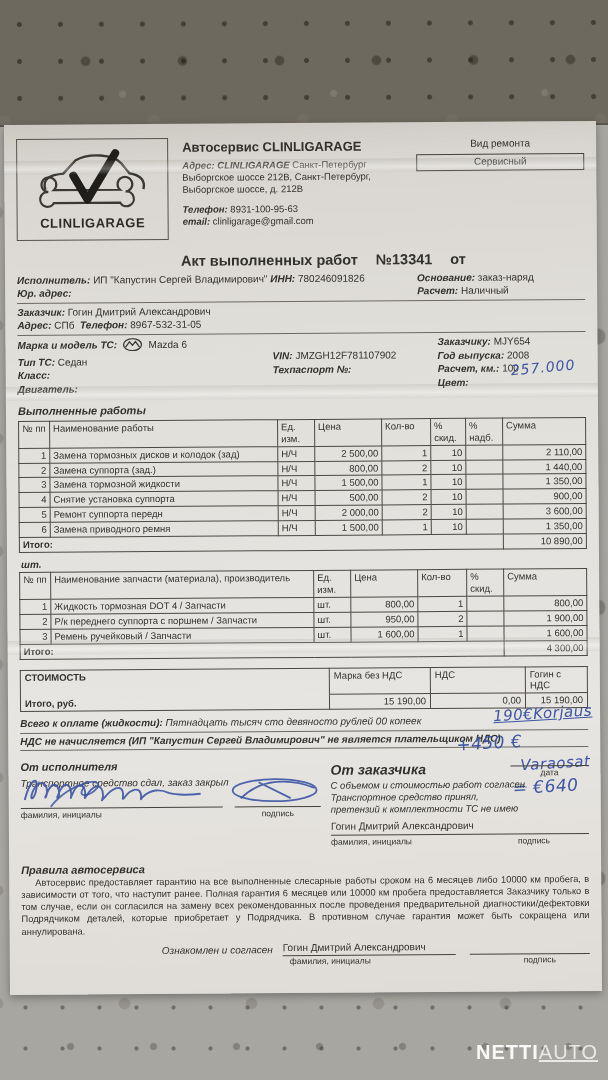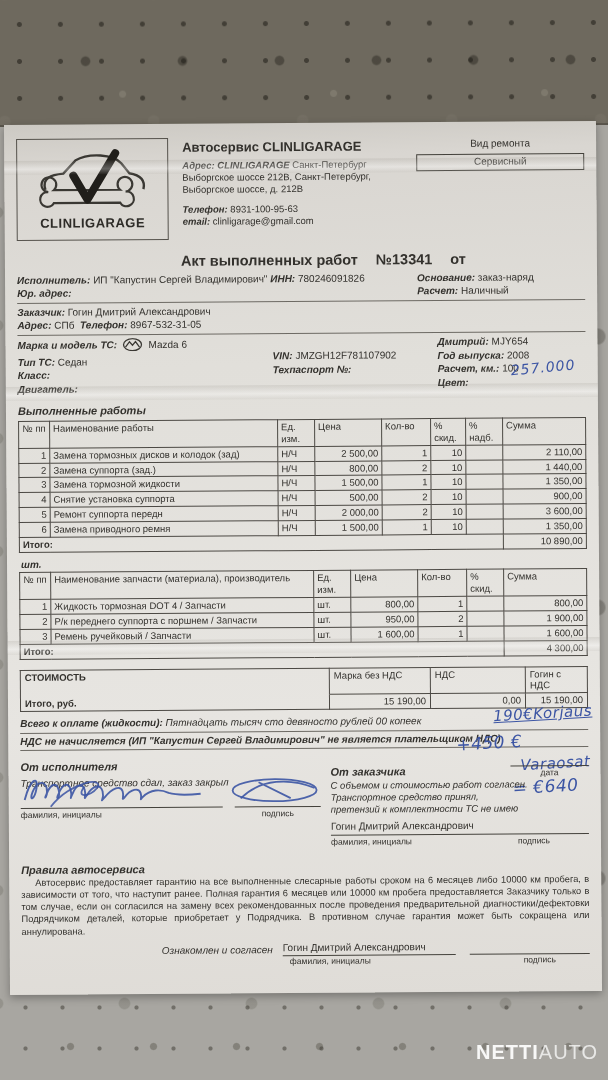--- a/index.html
+++ b/index.html
@@ -22,21 +22,21 @@
       radial-gradient(circle, rgba(30,28,22,.55) 0 2px, transparent 3px),
       radial-gradient(circle, rgba(45,42,35,.5) 0 4px, transparent 5.5px),
       radial-gradient(circle, rgba(120,115,104,.5) 0 5px, transparent 6.5px),
       radial-gradient(circle, rgba(150,145,132,.4) 0 3px, transparent 4px);
     background-size:41px 37px,97px 83px,149px 127px,211px 181px;
     background-position:3px 9px,41px 23px,83px 61px,21px 7px;
     border-bottom:2px solid rgba(50,47,40,.35);transform:rotate(-.2deg);}
   .watermark{position:absolute;right:10px;bottom:16px;font-size:20px;letter-spacing:1px;
     color:#fff;opacity:.92;}
   .watermark .wm-bold{font-weight:700;}
-  .watermark .wm-light{font-weight:400;opacity:.8;}
+  .watermark .wm-light{font-weight:400;opacity:.8;text-decoration:underline;}
 
   
   .paper{position:absolute;left:7px;top:123px;width:592px;height:870px;
     background:linear-gradient(178deg,#ccc9c3 0%,#d9d6d1 5%,#e1dfda 28%,#e7e5e1 68%,#dfdcd7 100%);
     box-shadow:0 3px 8px rgba(0,0,0,.3);transform:rotate(-.4deg);
     padding:14px 12px 0 12px;box-sizing:border-box;font-size:10px;line-height:1.25;}
   .crease{position:absolute;left:0;right:0;height:14px;pointer-events:none;
     background:linear-gradient(to bottom,rgba(110,105,95,.13),rgba(255,255,255,.3) 60%,rgba(110,105,95,.07));}
   .lab{font-weight:700;font-style:italic;}
   .hr{border:0;border-top:1px solid #6d6a64;margin:3px 0;}
@@ -200,21 +200,21 @@
            <span>Седан</span></div>
       <div><span class="lab">Класс:</span></div>
       <div><span class="lab">Двигатель:</span></div>
     </div>
     <div class="veh-mid">
       <div><span class="lab">VIN:</span>
            <span>JMZGH12F781107902</span></div>
       <div><span class="lab">Техпаспорт №:</span></div>
     </div>
     <div class="veh-right">
-      <div><span class="lab">Дмитрий:</span>
+      <div><span class="lab">Заказчику:</span>
            <span>MJY654</span></div>
       <div><span class="lab">Год выпуска:</span>
            <span>2008</span></div>
       <div style="position:relative;"><span class="lab">Расчет, км.:</span>
            <span>100</span>
            <span class="pen pen-mileage">257.000</span></div>
       <div><span class="lab">Цвет:</span></div>
     </div>
   </div>
 
@@ -395,21 +395,21 @@
             <ellipse cx="46" cy="16" rx="42" ry="11" fill="none" stroke="#3c55a4" stroke-width="1.8" opacity=".9"></ellipse>
             <path d="M12 24 C32 4 62 4 86 14 M30 8 L62 24" fill="none" stroke="#3c55a4" stroke-width="1.8" opacity=".9"></path>
           </svg>
           <div class="sig-line"></div>
           <div class="sig-label c">подпись</div>
         </div>
       </div>
     </div>
     <div class="sig-right">
       <div style="display:flex;justify-content:space-between;align-items:flex-end;">
-        <div class="lab" style="font-size:11px">От заказчика</div>
+        <div class="lab" style="font-size:14px">От заказчика</div>
         <div style="width:78px;flex:none;">
           <div class="sig-line" style="height:8px"></div>
           <div class="sig-label c">дата</div>
         </div>
       </div>
       <div class="cust-notes">С объемом и стоимостью работ согласен.</div>
       <div class="cust-notes">Транспортное средство принял,</div>
       <div class="cust-notes">претензий к комплектности ТС не имею</div>
       <div class="name-line">Гогин Дмитрий Александрович</div>
       <div class="sig-right-bottom">

